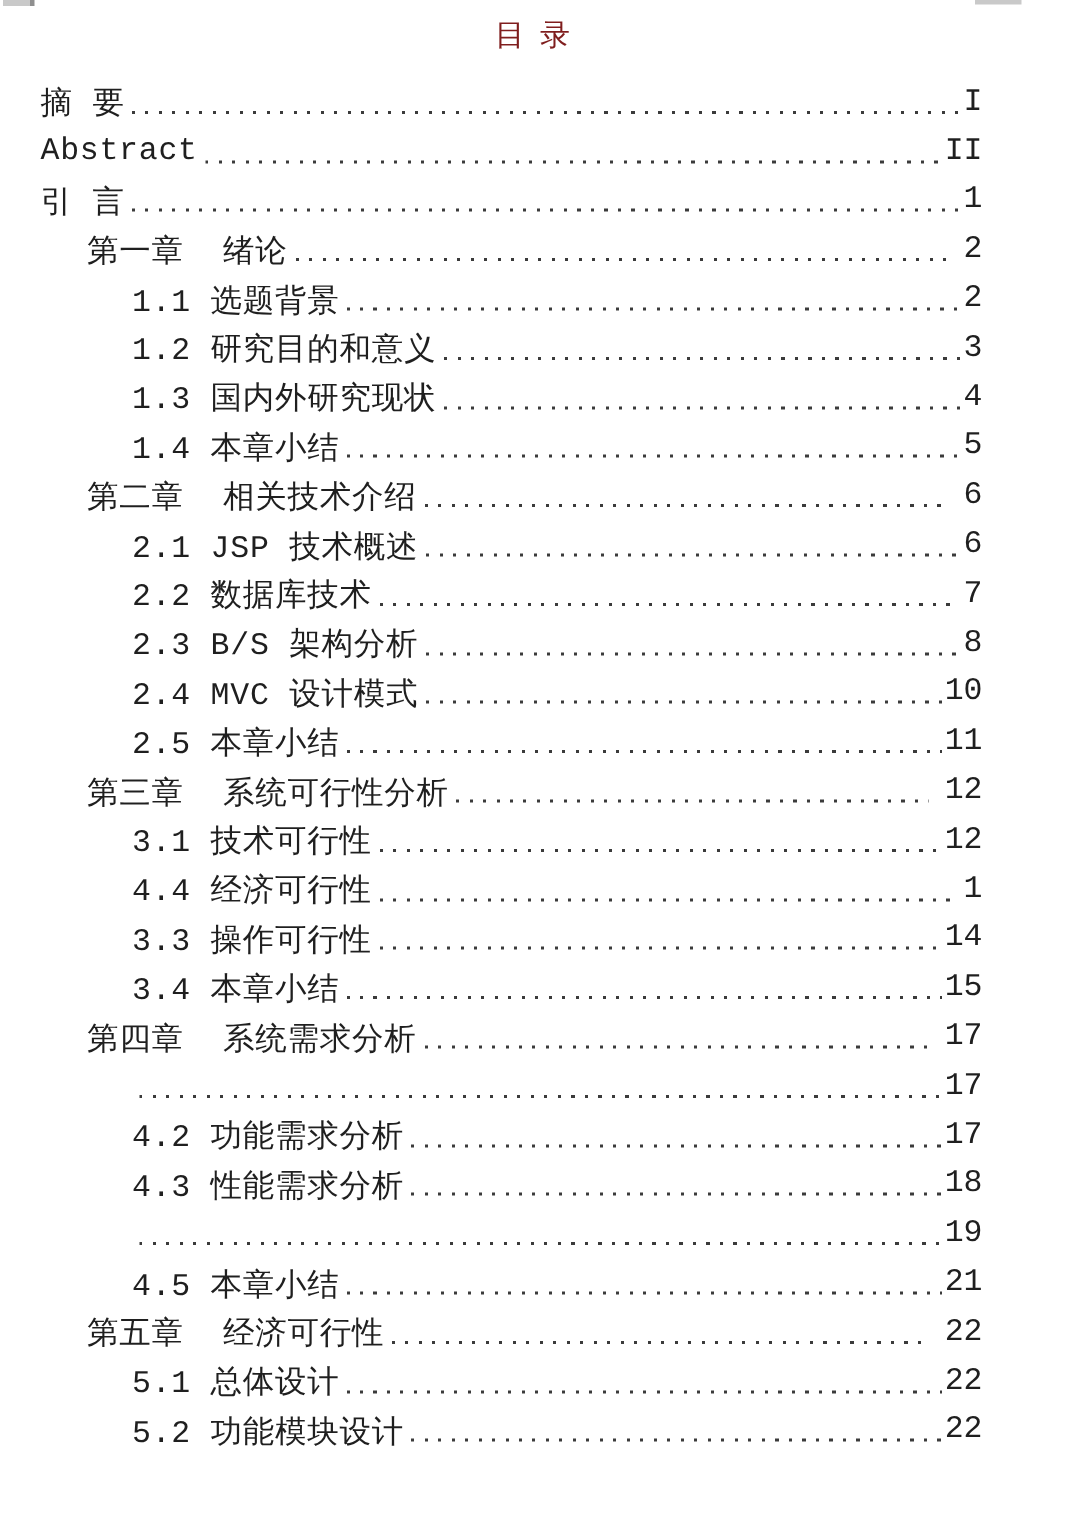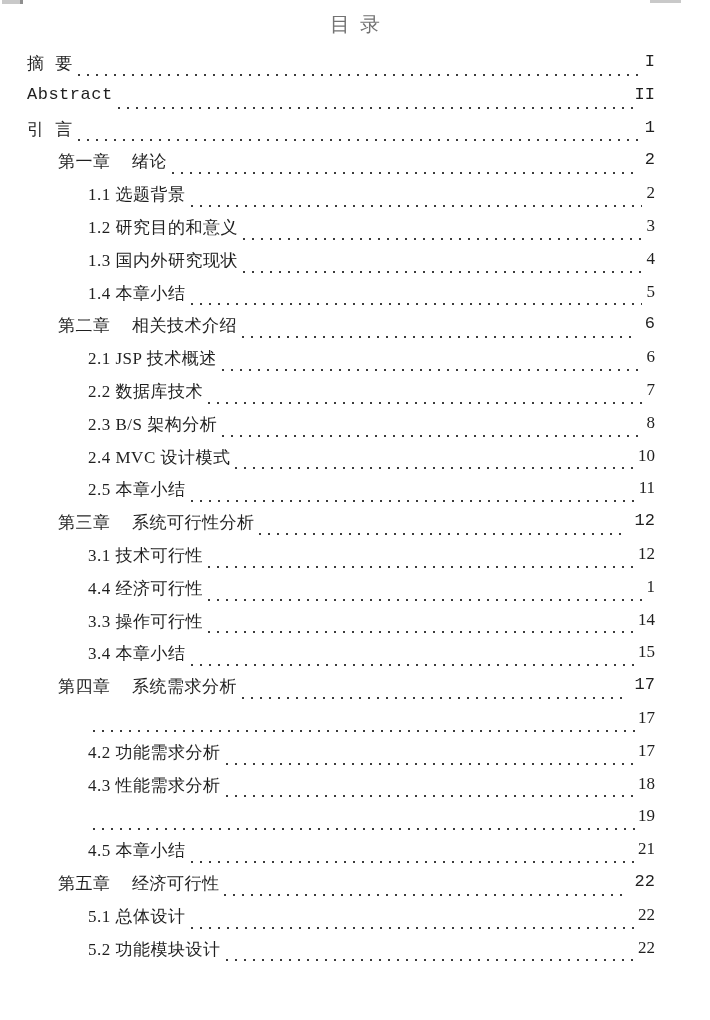--- a/index.html
+++ b/index.html
@@ -27,36 +27,37 @@
   .artifact.nub   { left: 20px;  width: 3px; height: 4px; background: #8f8f8f; position: absolute; top: 0; }
   .artifact.right { left: 650px; width: 31px; height: 3px; }
 
   .doc-title {
     margin-top: 9px;
     height: 30px;
     line-height: 30px;
     text-align: center;
     font-size: 20px;
     font-family: "Liberation Serif", "DejaVu Serif", serif;
-    color: #737373;
+    color: #7f1d1d;
     white-space: pre;
   }
   .toc-list {
     margin-top: 13px;
     padding-left: 27px;
     padding-right: 55px;
   }
   .toc-row {
     display: flex;
+    align-items: center;
     height: 32.8px;
-    font-size: 17px;
+    font-size: 21px;
     white-space: pre;
   }
   .toc-row.lvl1 { margin-left: 31px; }
-  .toc-row.lvl2 { margin-left: 61px; font-family: Liberation Serif, serif; }
+  .toc-row.lvl2 { margin-left: 61px; }
   .label {
     flex: 0 0 auto;
     letter-spacing: 0.5px;
   }
   .leader {
     flex: 1 1 auto;
     height: 2px;
     align-self: flex-end;
     margin: 0 2px 9px 5px;
     background: repeating-linear-gradient(to right, #3b3b3b 0 2px, transparent 2px 9px);

